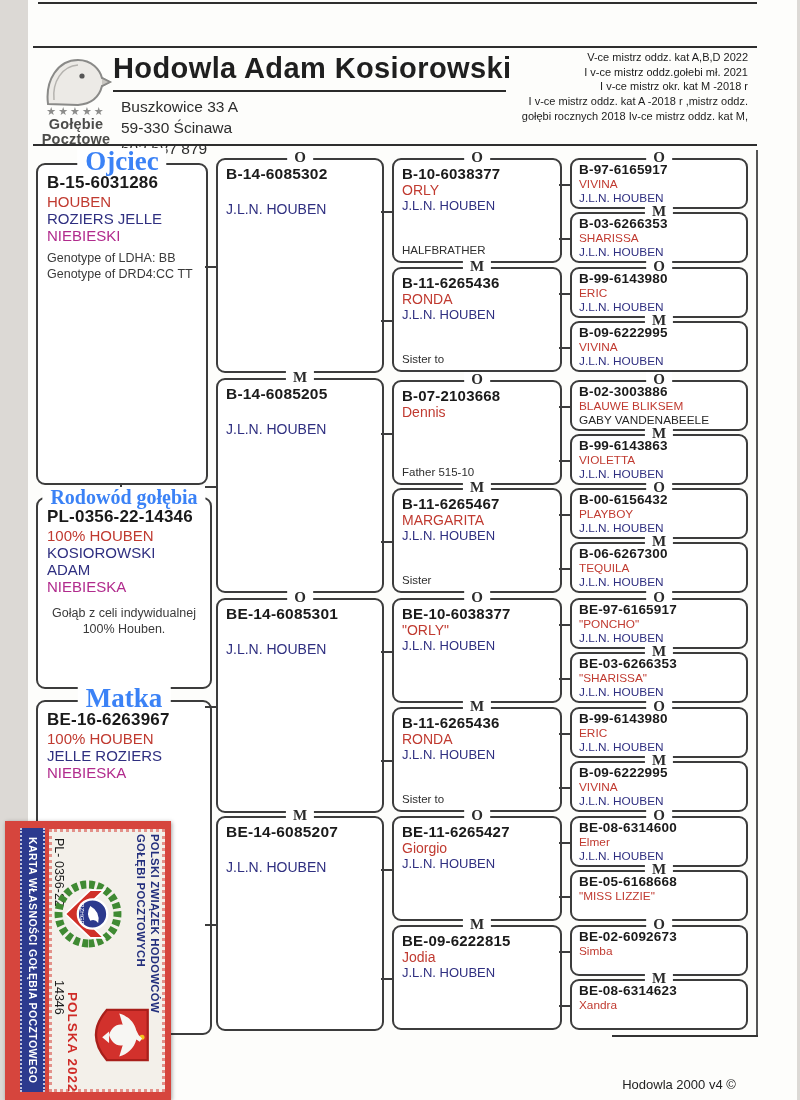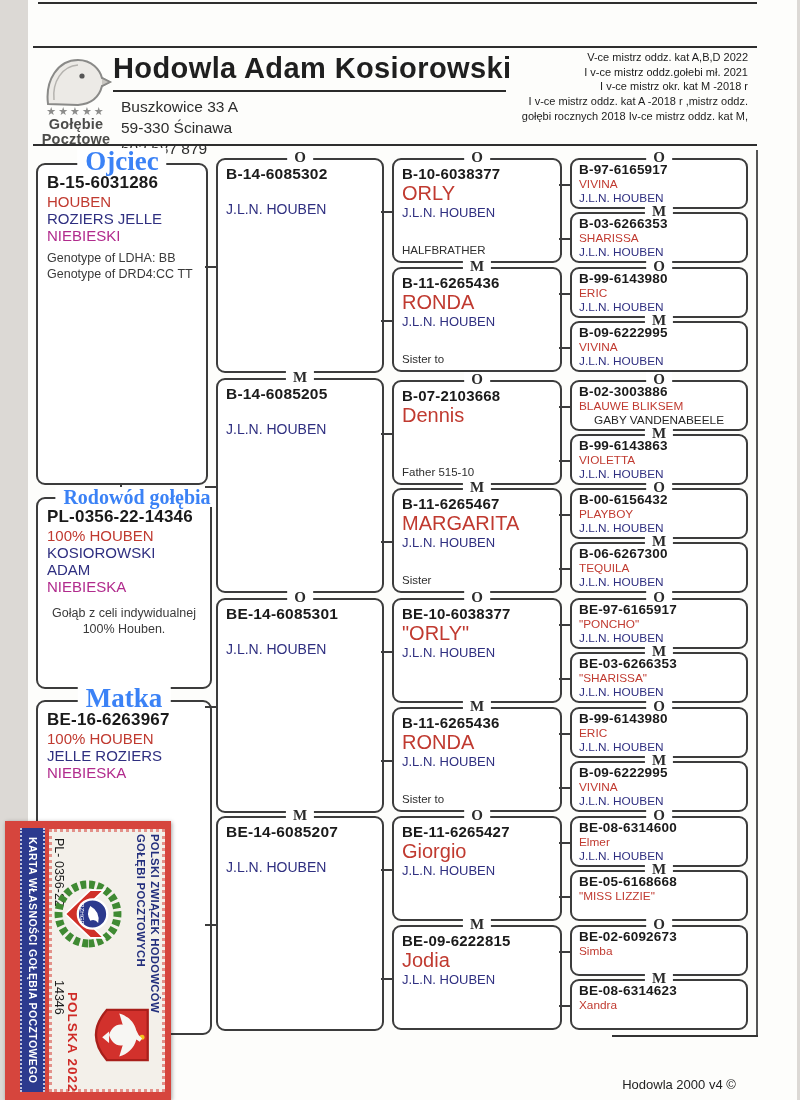--- a/index.html
+++ b/index.html
@@ -20,33 +20,33 @@
   .address{position:absolute;left:121px;top:96px;font-size:15.5px;color:#2d2d2d;line-height:1.36;}
   .achv{position:absolute;left:472px;top:50px;width:276px;text-align:right;font-size:11px;color:#1c1c1c;line-height:1.34;}
 
   
   #pedigree{position:absolute;left:0;top:0;width:800px;height:1100px;}
   .pbox,.bigbox{position:absolute;background:#fff;border:2px solid var(--border);border-radius:9px;box-sizing:border-box;}
   .sex{position:absolute;top:-10px;left:50%;transform:translateX(-50%);background:#fff;padding:0 7px;
        font-family:"Liberation Serif", serif;font-weight:bold;font-size:15px;color:#2b2b2b;line-height:1;}
   .biglabel{position:absolute;top:-17px;left:50%;transform:translateX(-50%);background:#fff;padding:0 8px;
        font-family:"Liberation Serif", serif;font-weight:bold;font-size:27px;color:#3b82f6;line-height:1;white-space:nowrap;}
-  .midlabel{font-size:20px;top:-12px;margin-left:13px;}
+  .midlabel{font-size:20px;top:-12px;}
   .inner{padding:5px 8px;}
   .bigbox .inner{padding:8px 9px;}
   .ring{font-weight:bold;font-size:15px;color:var(--ring);letter-spacing:.2px;}
   .name{font-size:13.5px;color:var(--red);}
   .breeder{font-size:13px;color:var(--navy);}
-  .breeder.dark{color:#262626;text-align:center;}
+  .breeder.dark{color:#262626;}
   .colorline{font-size:15px;color:var(--magenta);}
   .note{position:absolute;left:8px;bottom:5px;font-size:11.5px;color:#2e2e2e;}
   .stub{position:absolute;left:-13px;top:50%;width:13px;height:2px;background:var(--border);}
   .gen2 .ring{font-size:15.5px;}
   .gen2 .breeder{margin-top:18px;font-size:14px;}
-  .gen3 .name{font-size:20px;}
+  .gen3 .name{font-size:14px;}
   .gen4 .inner{padding:2px 7px;line-height:1.18;}
   .gen4 .ring{font-size:13.5px;}
   .gen4 .name,.gen4 .breeder{font-size:11.8px;}
   .bigbox .ring{font-size:17px;}
   .bigbox .name,.bigbox .breeder{font-size:15px;}
   .bignotes{margin-top:6px;font-size:12.5px;color:#3a3a3a;line-height:1.3;}
 
   
   .footer-line{position:absolute;left:612px;top:1035px;width:146px;height:2px;background:#333;}
   .footer-text{position:absolute;left:600px;top:1040px;width:158px;text-align:center;font-size:13px;color:#222;margin-top:37px;}

